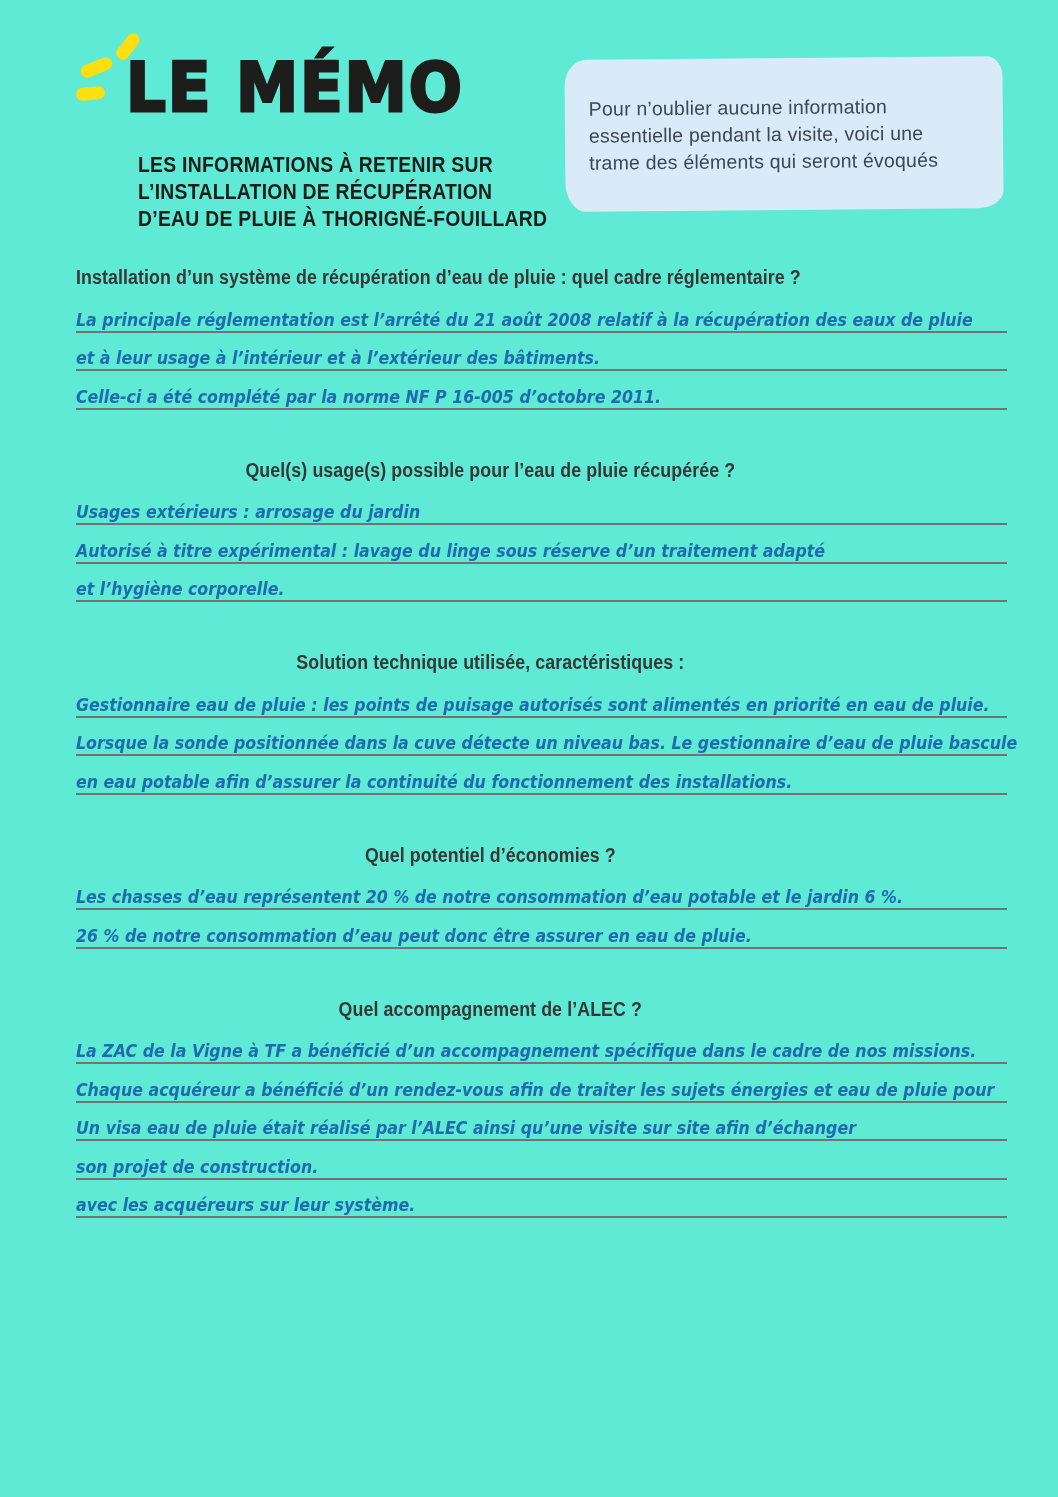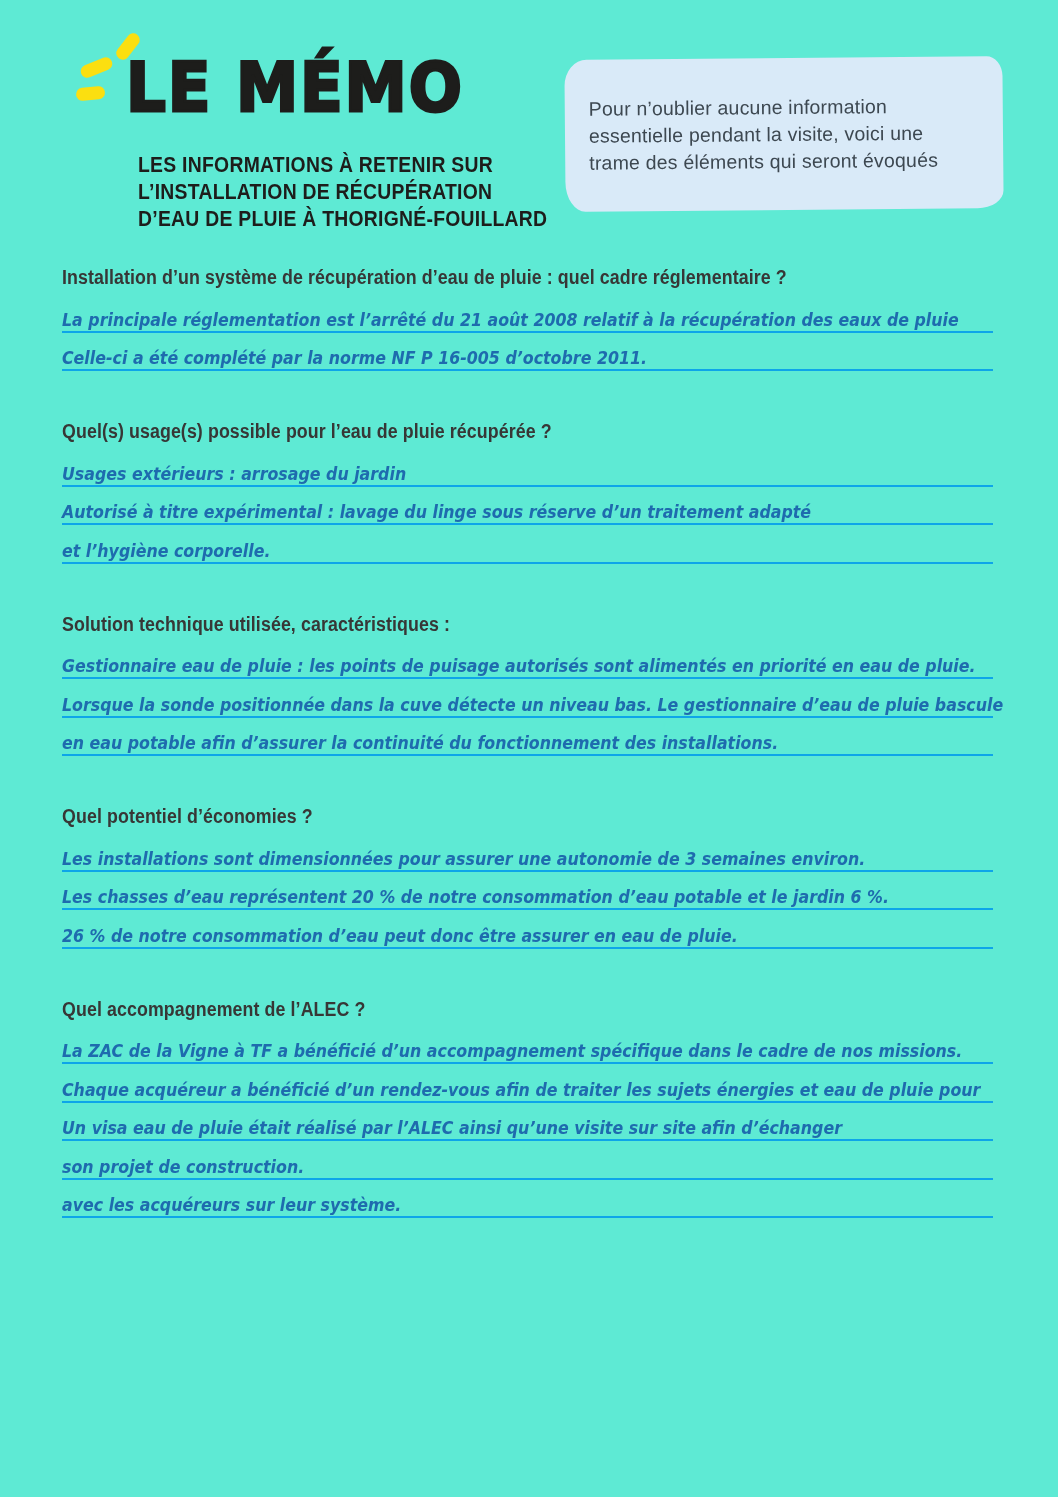--- a/index.html
+++ b/index.html
@@ -33,29 +33,29 @@
     background:#d9eaf8; box-sizing:border-box;
     border-radius:22px 16px 26px 20px / 26px 20px 18px 30px;
     transform:rotate(-0.5deg);
     display:flex; align-items:center; padding:0 28px 0 24px;
   }
   .note p {
     margin:0; font-size:19.5px; line-height:27px; color:#3d4851; letter-spacing:0.2px;
   }
 
   
-  .content { position:absolute; left:62px; top:266px; width:931px; }
-  .section + .section { margin-top:49px; }
+  .content { position:absolute; left:76px; top:266px; width:931px; }
+  .section + .section { margin-top:49px;text-align:center; }
   .section h2 {
     margin:0 0 5px 0; font-size:20px; font-weight:bold; color:#373736;
     transform:scaleX(0.89); transform-origin:left bottom; white-space:nowrap;
     letter-spacing:0.1px;
   }
   .answer-line {
-    height:36.5px; border-bottom:2px solid #0ea5e9;
+    height:36.5px; border-bottom:2px solid #737373;
     position:relative;
     text-decoration:underline;
   }
   .answer-line span {
     position:absolute; left:0; bottom:1px; display:inline-block;
     font-family:"DejaVu Sans", sans-serif; font-style:italic; font-weight:bold;
     font-size:18px; color:#1e6bae; white-space:nowrap;
     transform:scaleX(0.88); transform-origin:left bottom;
   }
 </style>
@@ -82,20 +82,23 @@
     <p>Pour n’oublier aucune information essentielle pendant la visite, voici une trame des éléments qui seront évoqués</p>
   </div>
 
   <main class="content" id="sections">
       <section class="section">
         <h2>Installation d’un système de récupération d’eau de pluie : quel cadre réglementaire ?</h2>
         <div class="answer-line">
           <span>La principale réglementation est l’arrêté du 21 août 2008 relatif à la récupération des eaux de pluie</span>
         </div>
         <div class="answer-line">
+          <span>et à leur usage à l’intérieur et à l’extérieur des bâtiments.</span>
+        </div>
+        <div class="answer-line">
           <span>Celle-ci a été complété par la norme NF P 16-005 d’octobre 2011.</span>
         </div>
       </section>
       <section class="section">
         <h2>Quel(s) usage(s) possible pour l’eau de pluie récupérée ?</h2>
         <div class="answer-line">
           <span>Usages extérieurs : arrosage du jardin</span>
         </div>
         <div class="answer-line">
           <span>Autorisé à titre expérimental : lavage du linge sous réserve d’un traitement adapté</span>
@@ -112,23 +115,20 @@
         <div class="answer-line">
           <span>Lorsque la sonde positionnée dans la cuve détecte un niveau bas. Le gestionnaire d’eau de pluie bascule</span>
         </div>
         <div class="answer-line">
           <span>en eau potable afin d’assurer la continuité du fonctionnement des installations.</span>
         </div>
       </section>
       <section class="section">
         <h2>Quel potentiel d’économies ?</h2>
         <div class="answer-line">
-          <span>Les installations sont dimensionnées pour assurer une autonomie de 3 semaines environ.</span>
-        </div>
-        <div class="answer-line">
           <span>Les chasses d’eau représentent  20 % de notre consommation d’eau potable et le jardin 6 %.</span>
         </div>
         <div class="answer-line">
           <span>26 % de notre consommation d’eau peut donc être assurer en eau de pluie.</span>
         </div>
       </section>
       <section class="section">
         <h2>Quel accompagnement de l’ALEC ?</h2>
         <div class="answer-line">
           <span>La ZAC de la Vigne à TF a bénéficié d’un accompagnement spécifique dans le cadre de nos missions.</span>

